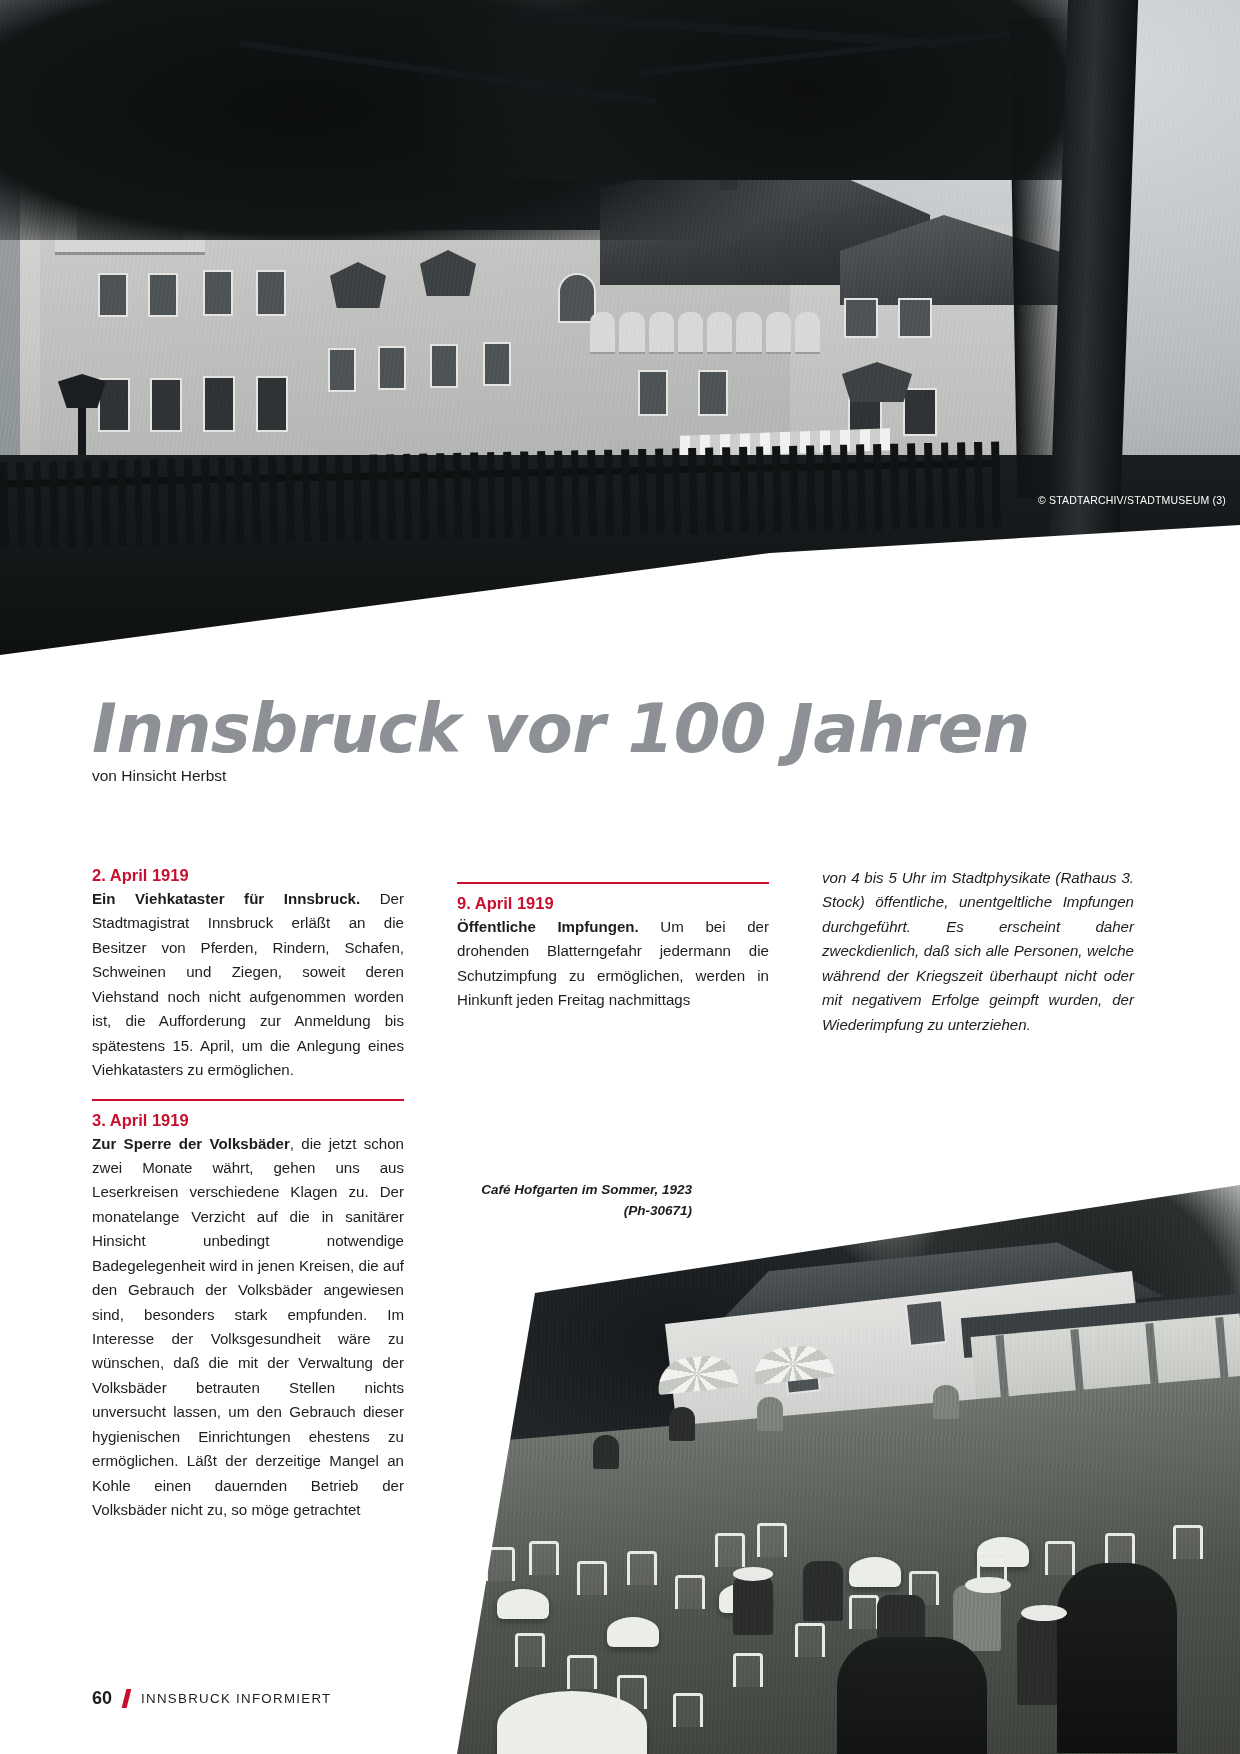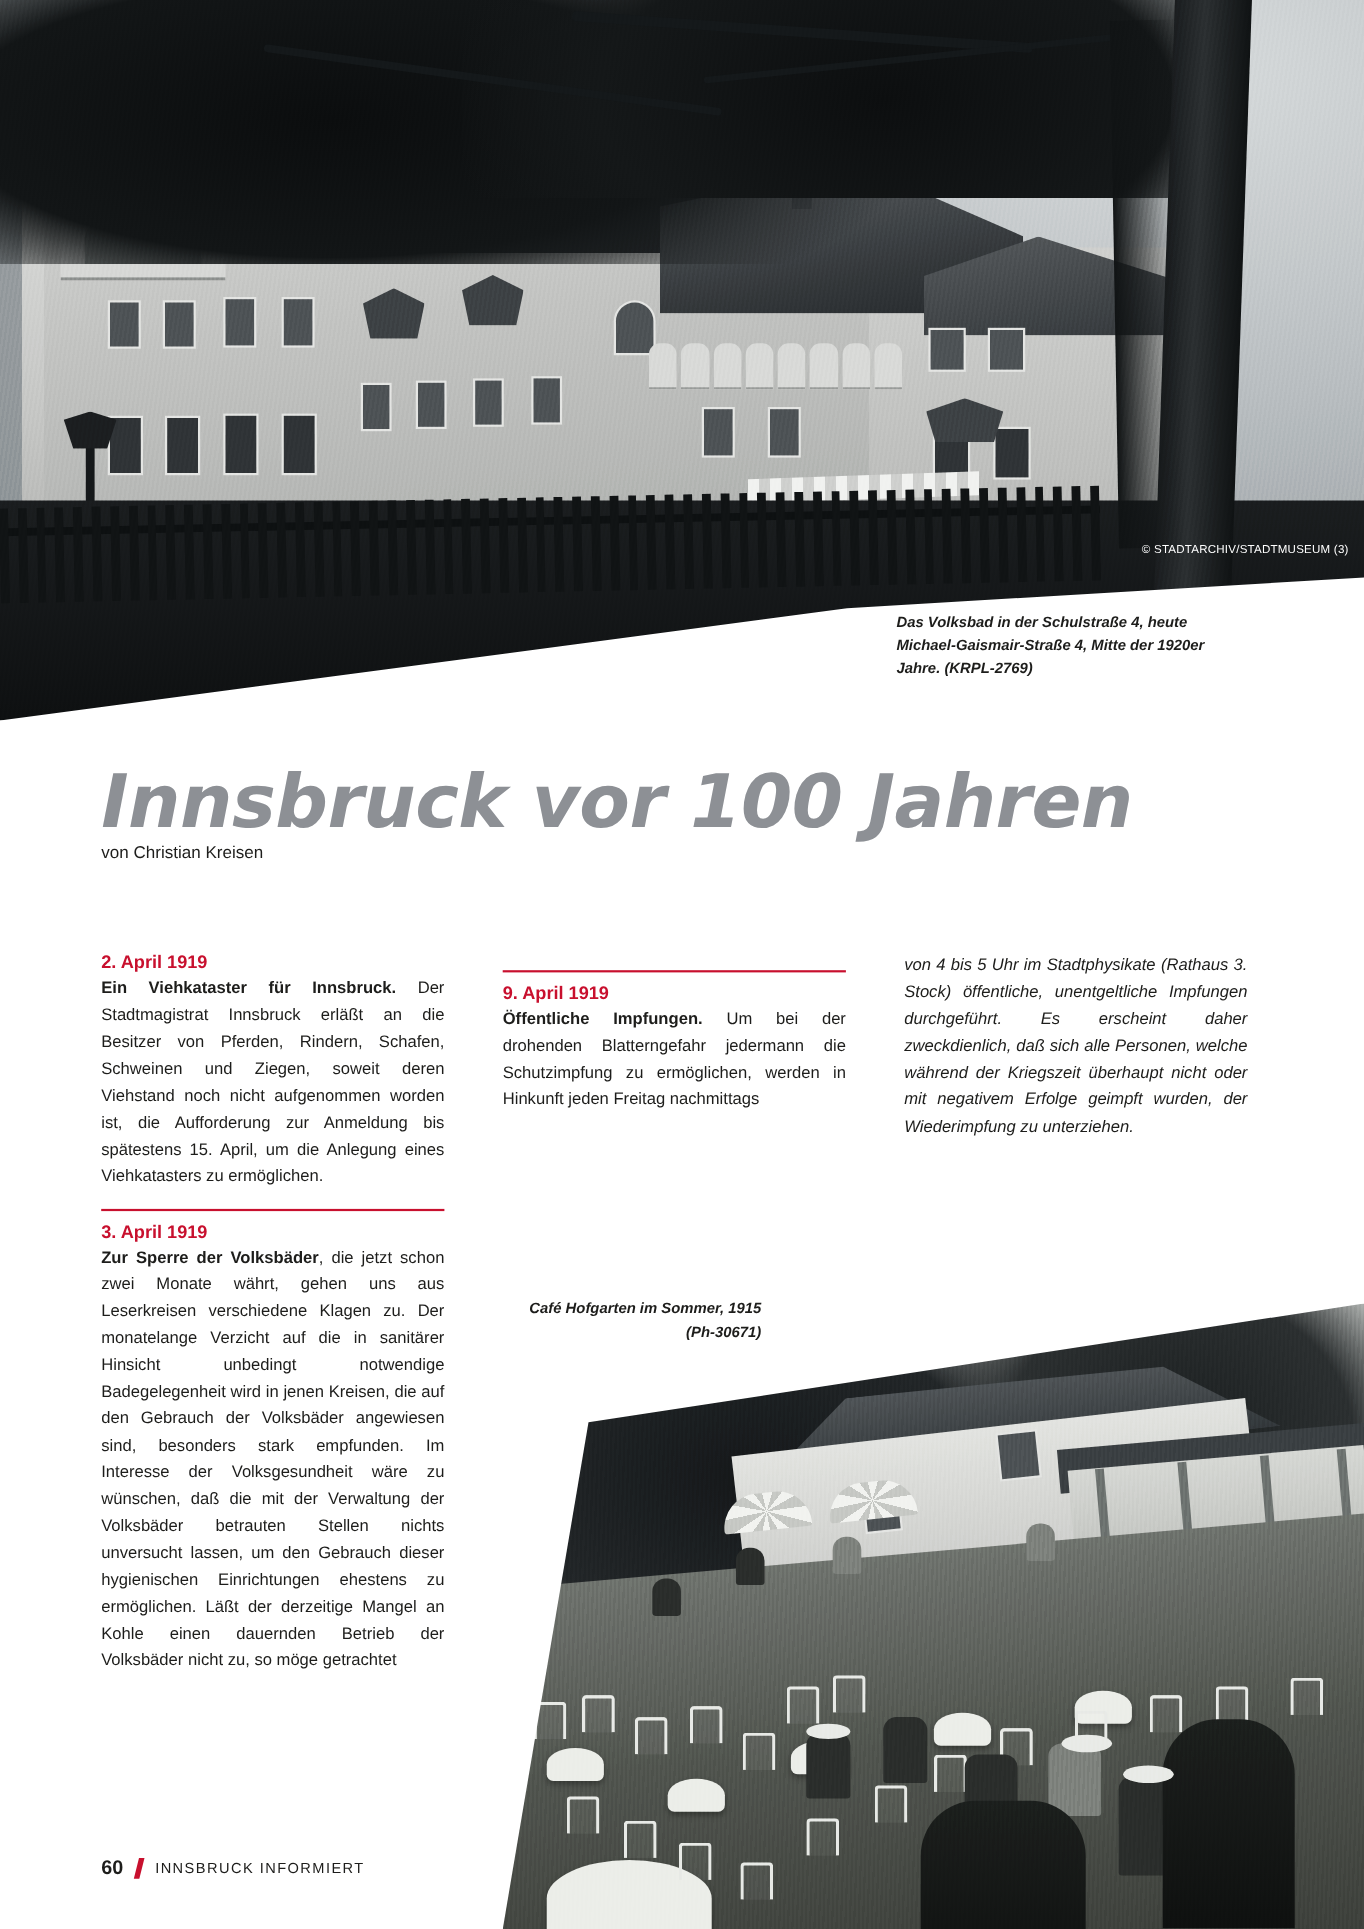--- a/index.html
+++ b/index.html
@@ -417,24 +417,23 @@
       <div class="branch" style="left:520px; top:10px; width:420px; height:9px; transform:rotate(4deg);"></div>
       <div class="branch" style="left:640px; top:70px; width:380px; height:6px; transform:rotate(-6deg);"></div>
       <div class="trunk-right"></div>
 
       <div class="grain"></div>
     </div>
 
     <div class="credit-top">© STADTARCHIV/STADTMUSEUM (3)</div>
   </div>
 
-  <div class="caption-top">Das Volksbad in der Schulstraße 4, heute Michael-Gaismair-Straße 4, Mitte der 1920er Jahre. (KRPL-2769)</div>
 
   <h1 class="title">Innsbruck vor 100 Jahren</h1>
-  <div class="byline">von Christian Kreisen</div>
+  <div class="byline">von Hinsicht Herbst</div>
 
   <div class="col col1">
     <div class="date">2. April 1919</div>
     <p class="body"><b>Ein Viehkataster für Innsbruck.</b><span> Der Stadtmagistrat Innsbruck erläßt an die Besitzer von Pferden, Rindern, Schafen, Schweinen und Ziegen, soweit deren Viehstand noch nicht aufgenommen worden ist, die Aufforderung zur Anmeldung bis spätestens 15. April, um die Anlegung eines Viehkatasters zu ermöglichen.</span></p>
 
     <div class="rule"></div>
 
     <div class="date">3. April 1919</div>
     <p class="body"><b>Zur Sperre der Volksbäder</b><span>, die jetzt schon zwei Monate währt, gehen uns aus Leserkreisen verschiedene Klagen zu. Der monatelange Verzicht auf die in sanitärer Hinsicht unbedingt notwendige Badegelegenheit wird in jenen Kreisen, die auf den Gebrauch der Volksbäder angewiesen sind, besonders stark empfunden. Im Interesse der Volksgesundheit wäre zu wünschen, daß die mit der Verwaltung der Volksbäder betrauten Stellen nichts unversucht lassen, um den Gebrauch dieser hygienischen Einrichtungen ehestens zu ermöglichen. Läßt der derzeitige Mangel an Kohle einen dauernden Betrieb der Volksbäder nicht zu, so möge getrachtet</span></p>
   </div>
@@ -444,21 +443,21 @@
     <div class="rule"></div>
 
     <div class="date">9. April 1919</div>
     <p class="body"><b>Öffentliche Impfungen.</b><span> Um bei der drohenden Blatterngefahr jedermann die Schutzimpfung zu ermöglichen, werden in Hinkunft jeden Freitag nachmittags</span></p>
   </div>
 
   <div class="col col3">
     <p class="body">von 4 bis 5 Uhr im Stadtphysikate (Rathaus 3. Stock) öffentliche, unentgeltliche Impfungen durchgeführt. Es erscheint daher zweckdienlich, daß sich alle Personen, welche während der Kriegszeit überhaupt nicht oder mit negativem Erfolge geimpft wurden, der Wiederimpfung zu unterziehen.</p>
   </div>
 
-  <div class="caption-bottom">Café Hofgarten im Sommer, 1915 (Ph-30671)</div>
+  <div class="caption-bottom">Café Hofgarten im Sommer, 1923 (Ph-30671)</div>
 
   <div class="photo2-wrap">
     <div class="photo2">
       <div class="p2-sky"></div>
       <div class="p2-trees"></div>
       <div class="p2-trees2"></div>
 
       <div class="p2-roof"></div>
       <div class="p2-bldg"></div>
       <div class="win" style="left:452px; top:118px; width:34px; height:40px; transform:rotate(-6deg);"></div>

